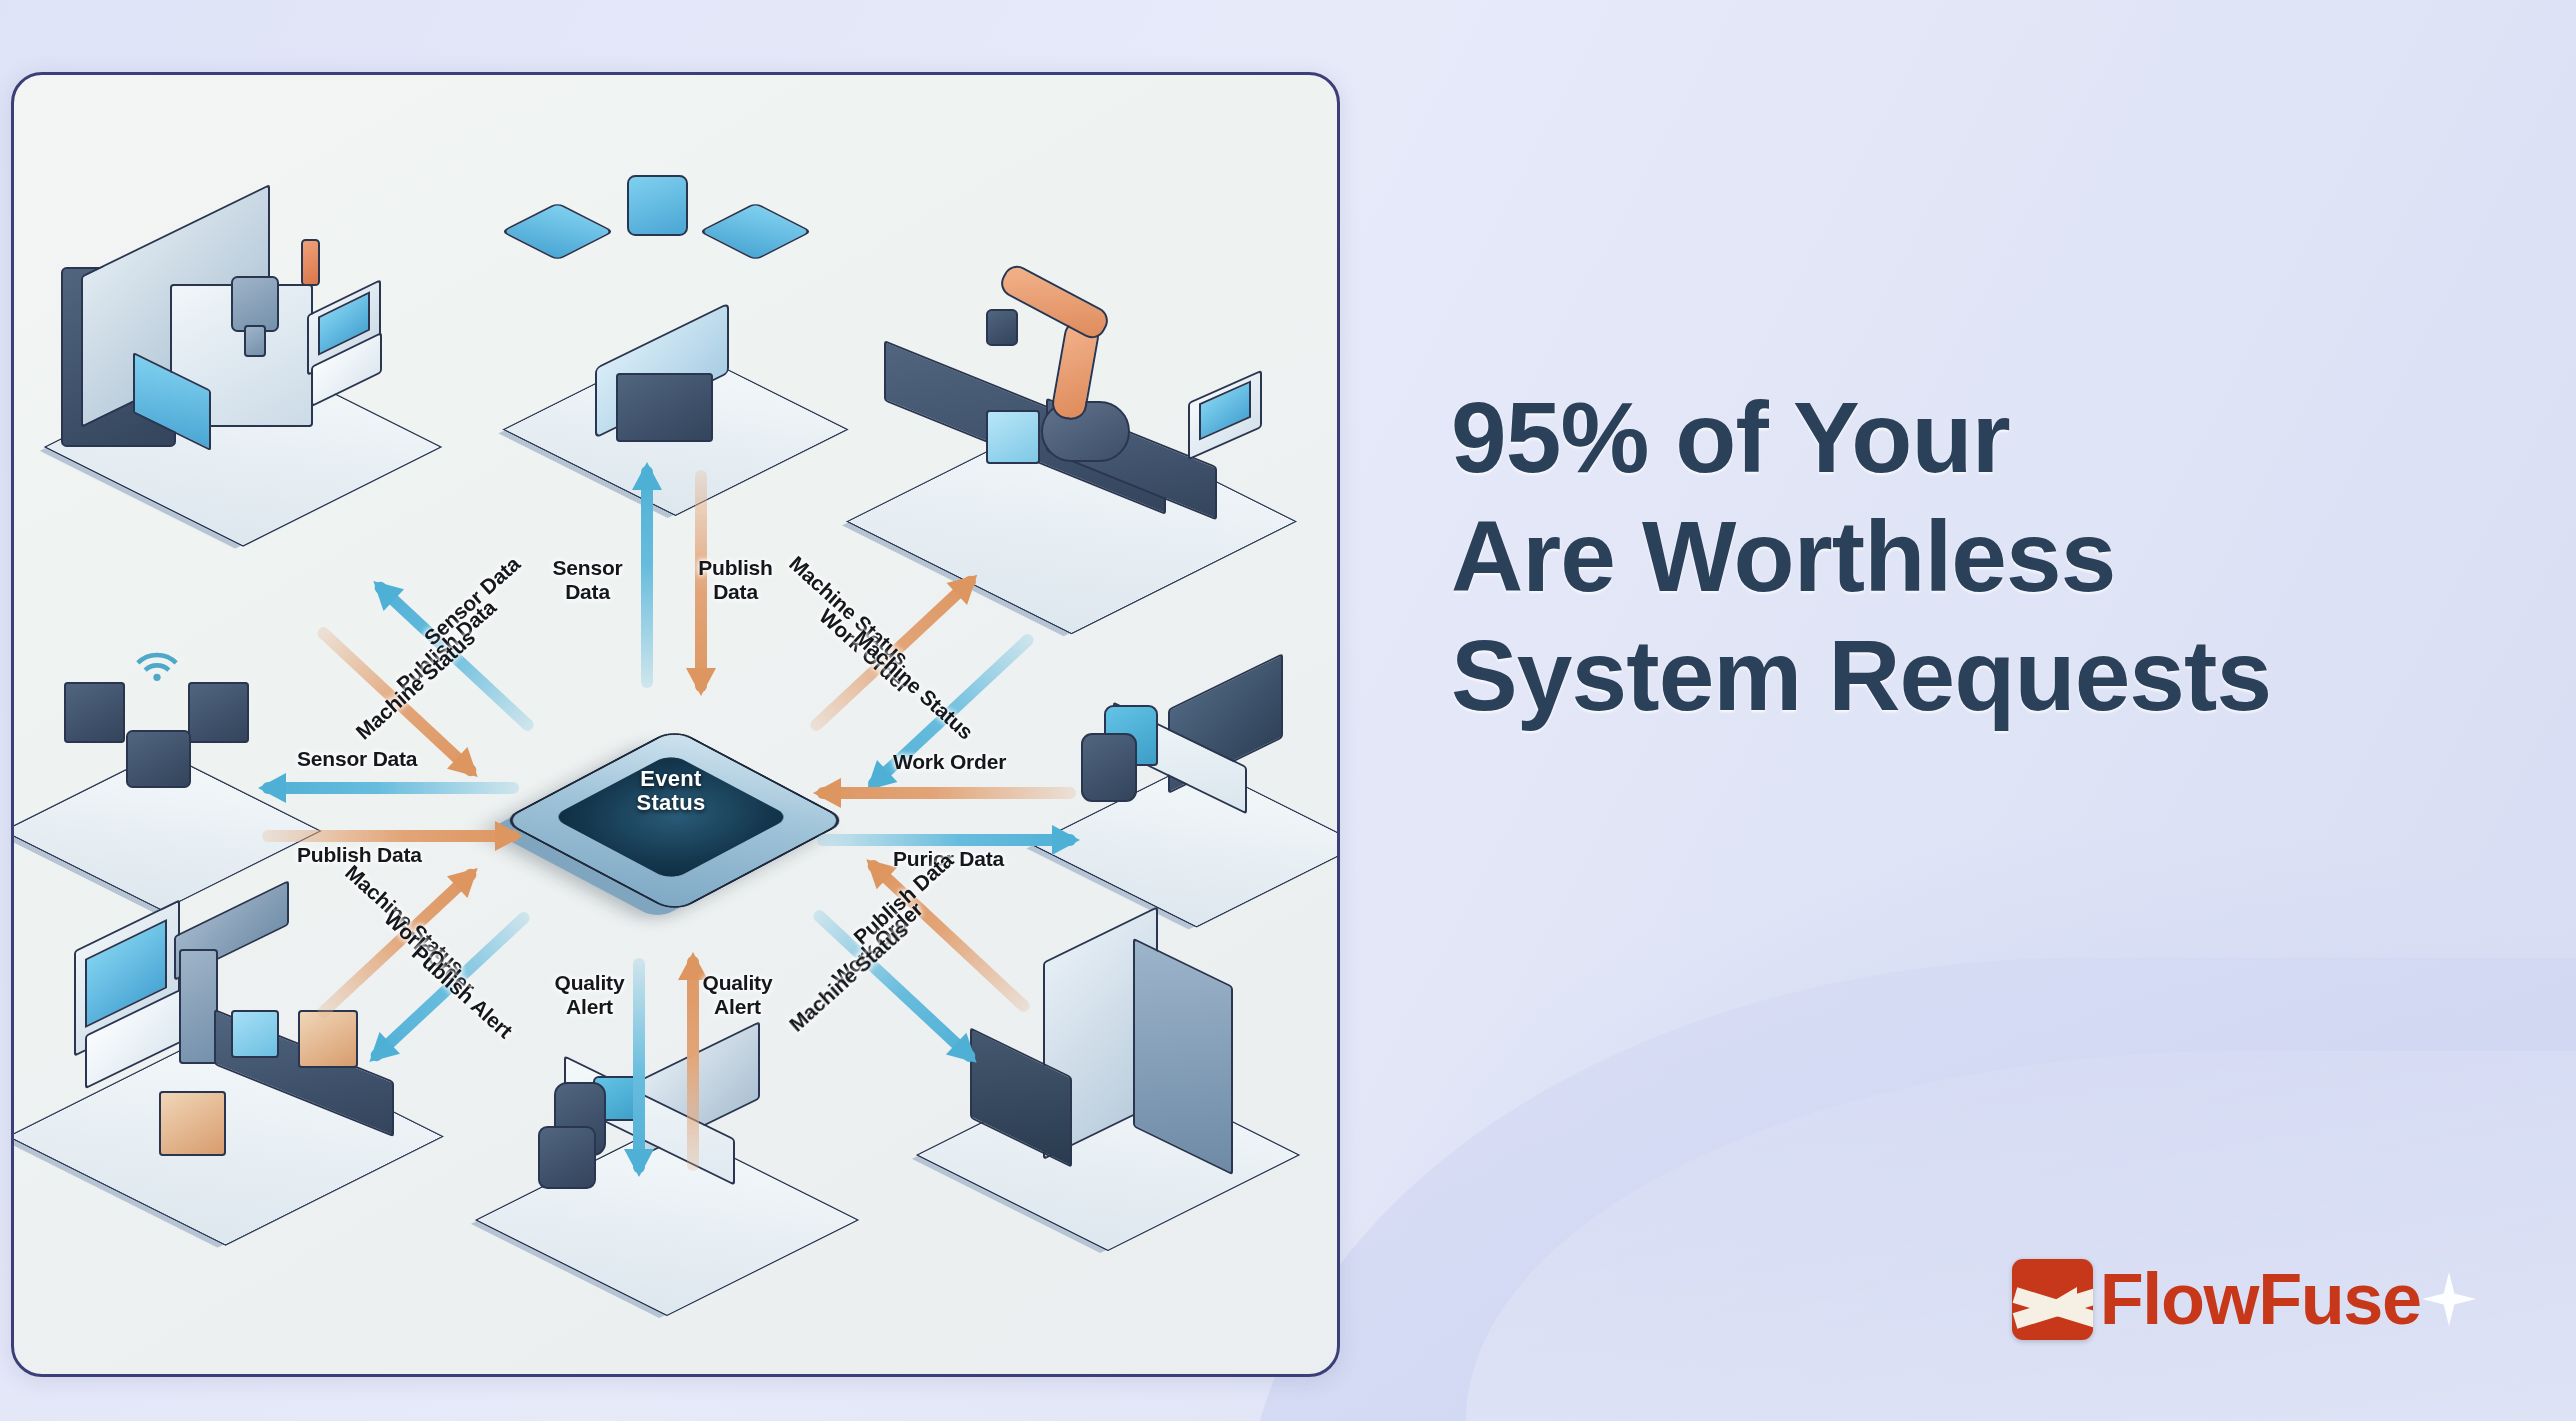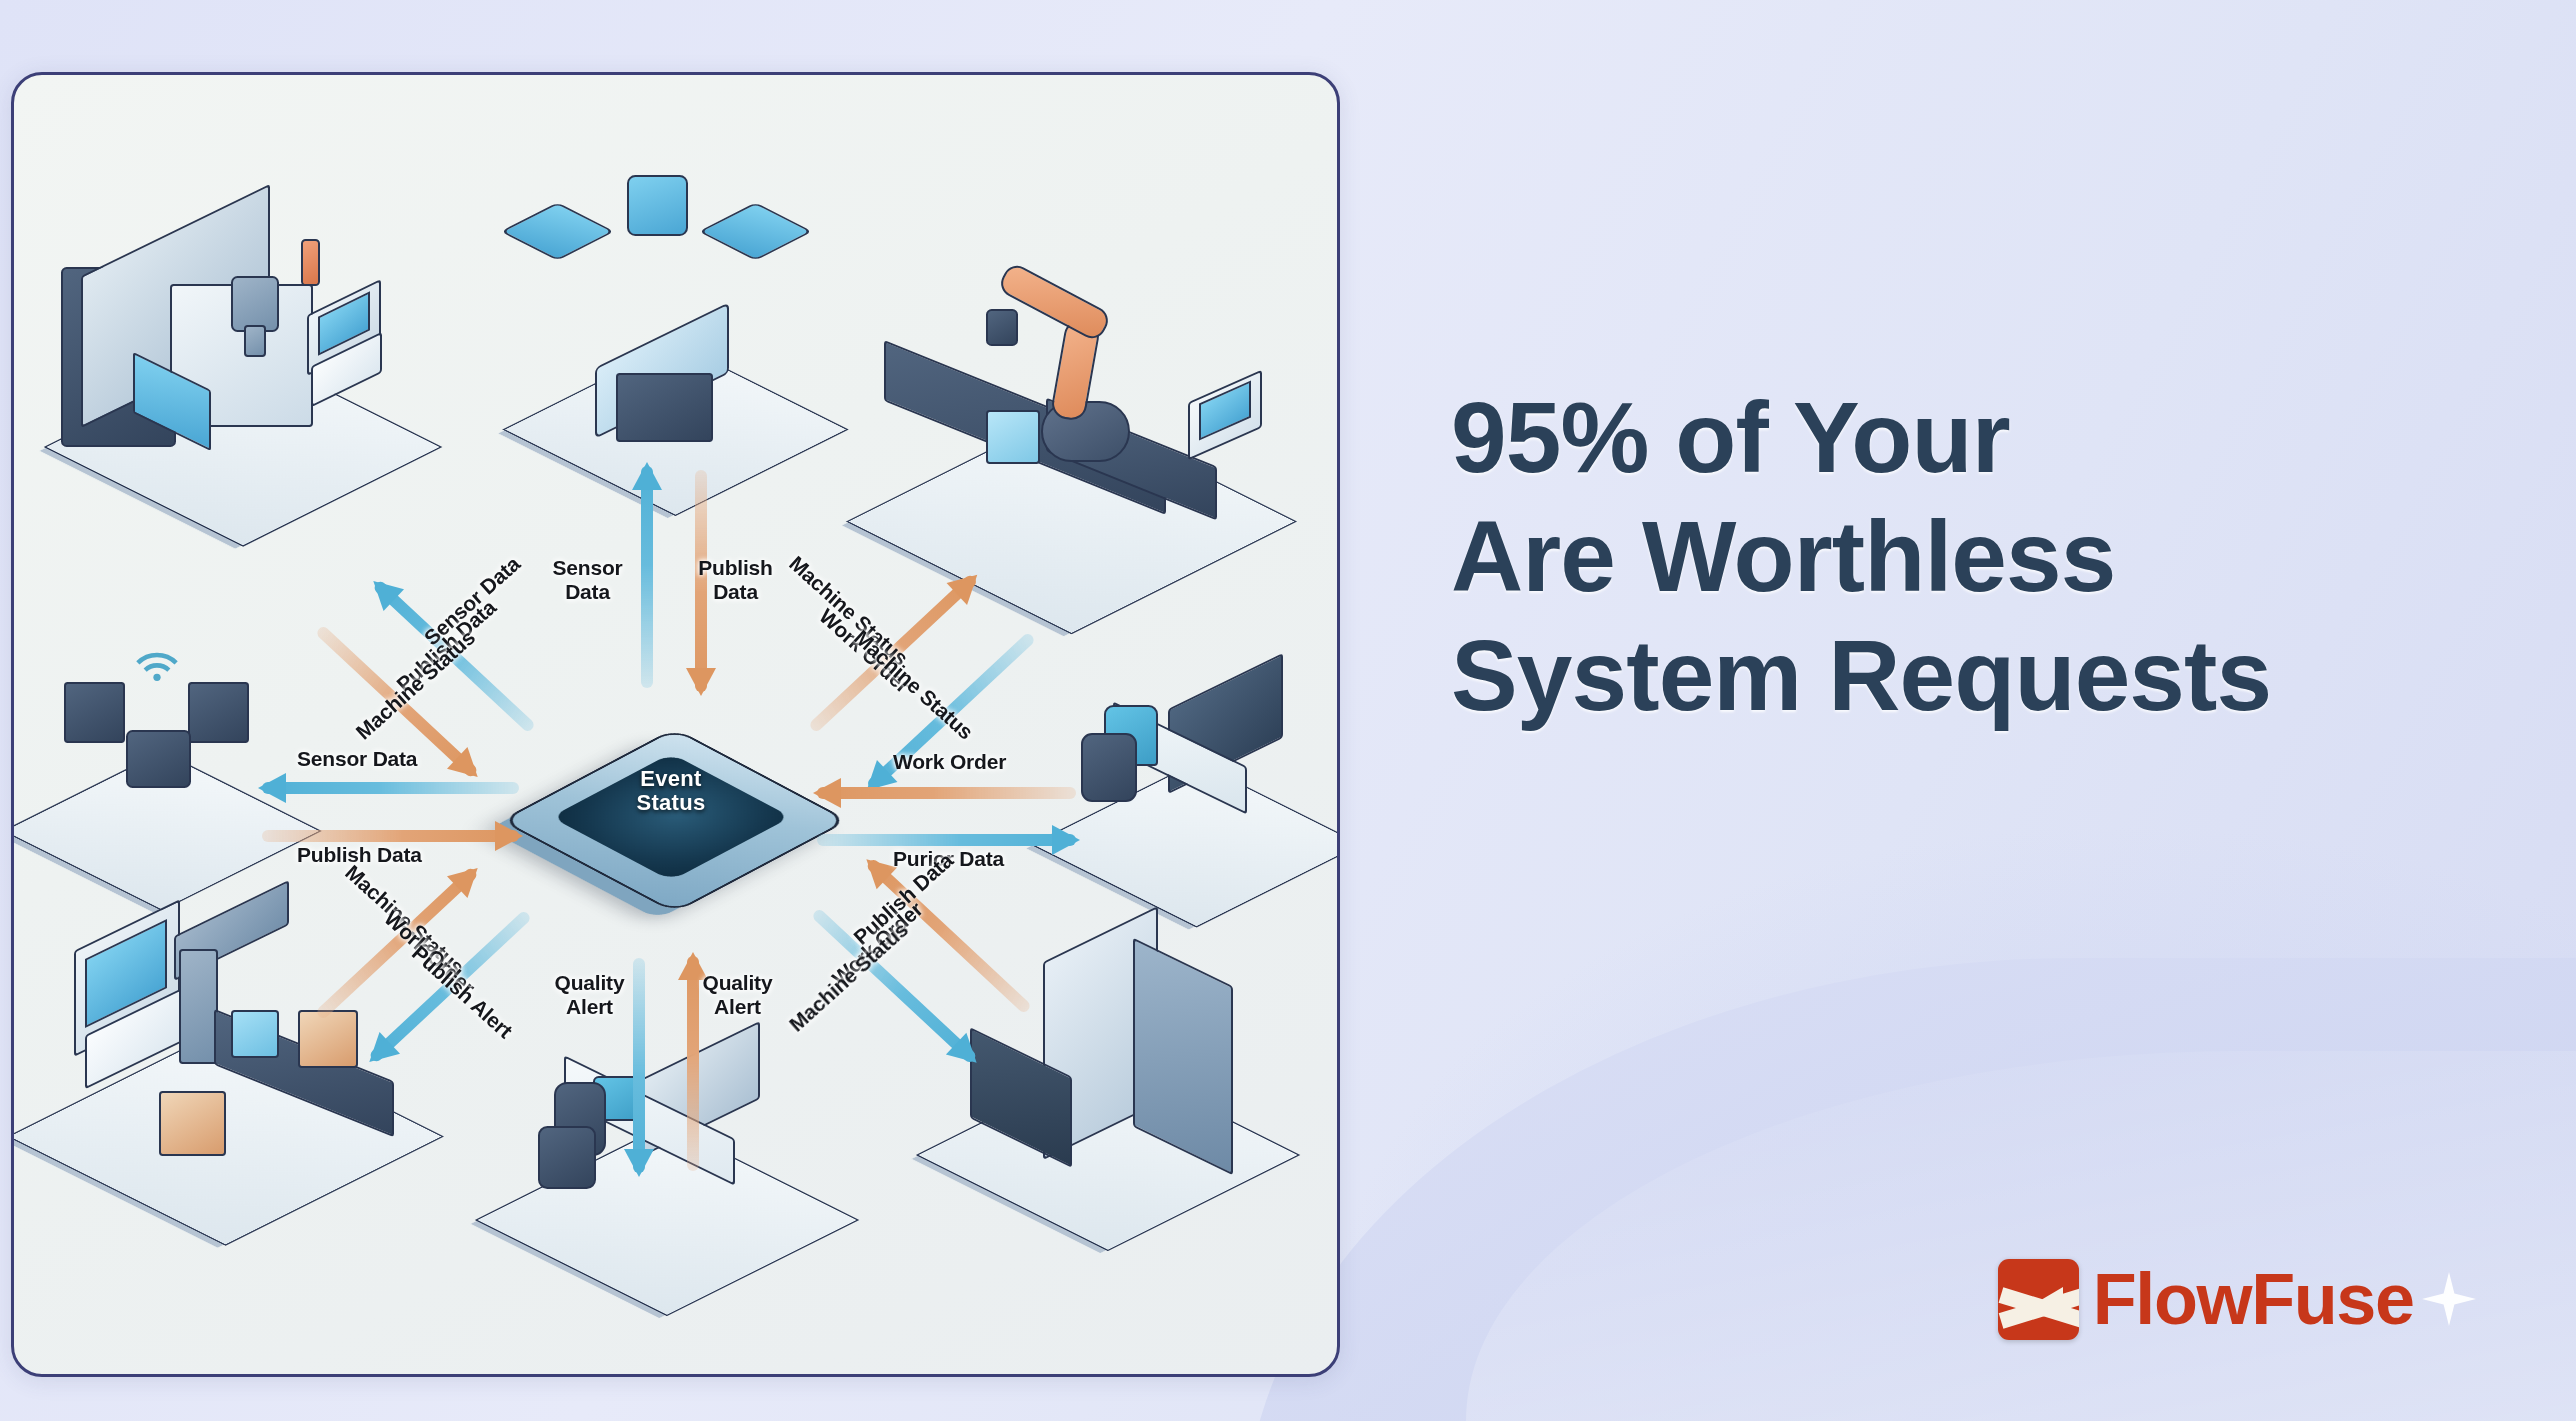--- a/index.html
+++ b/index.html
@@ -100,21 +100,21 @@
 
   
   .headline{
     position:absolute; left:1451px; top:378px; width:1092px;
     font-size:100px; line-height:1.19; font-weight:bold; color:#2b4159;
     letter-spacing:-0.9px;
     text-shadow:0 1.9px 2.8px rgba(255,255,255,.85);
   }
   .brand{
     position:absolute; right:100px; bottom:81px;
-    display:flex; align-items:center; gap:14px;
+    display:flex; align-items:center; gap:7px;
   }
   .brand .mark{
     width:81px; height:81px; border-radius:11px;
     background:#c7371a; position:relative; overflow:hidden;
     box-shadow:0 1.9px 5.6px rgba(0,0,0,.18);
   }
   .brand .mark .v1,.brand .mark .v2{
     position:absolute; left:3.7px; width:85px; height:15.7px; background:#f6f0e4;
   }
   .brand .mark .v1{ top:28px; transform:rotate(17deg); transform-origin:0 50%; }

